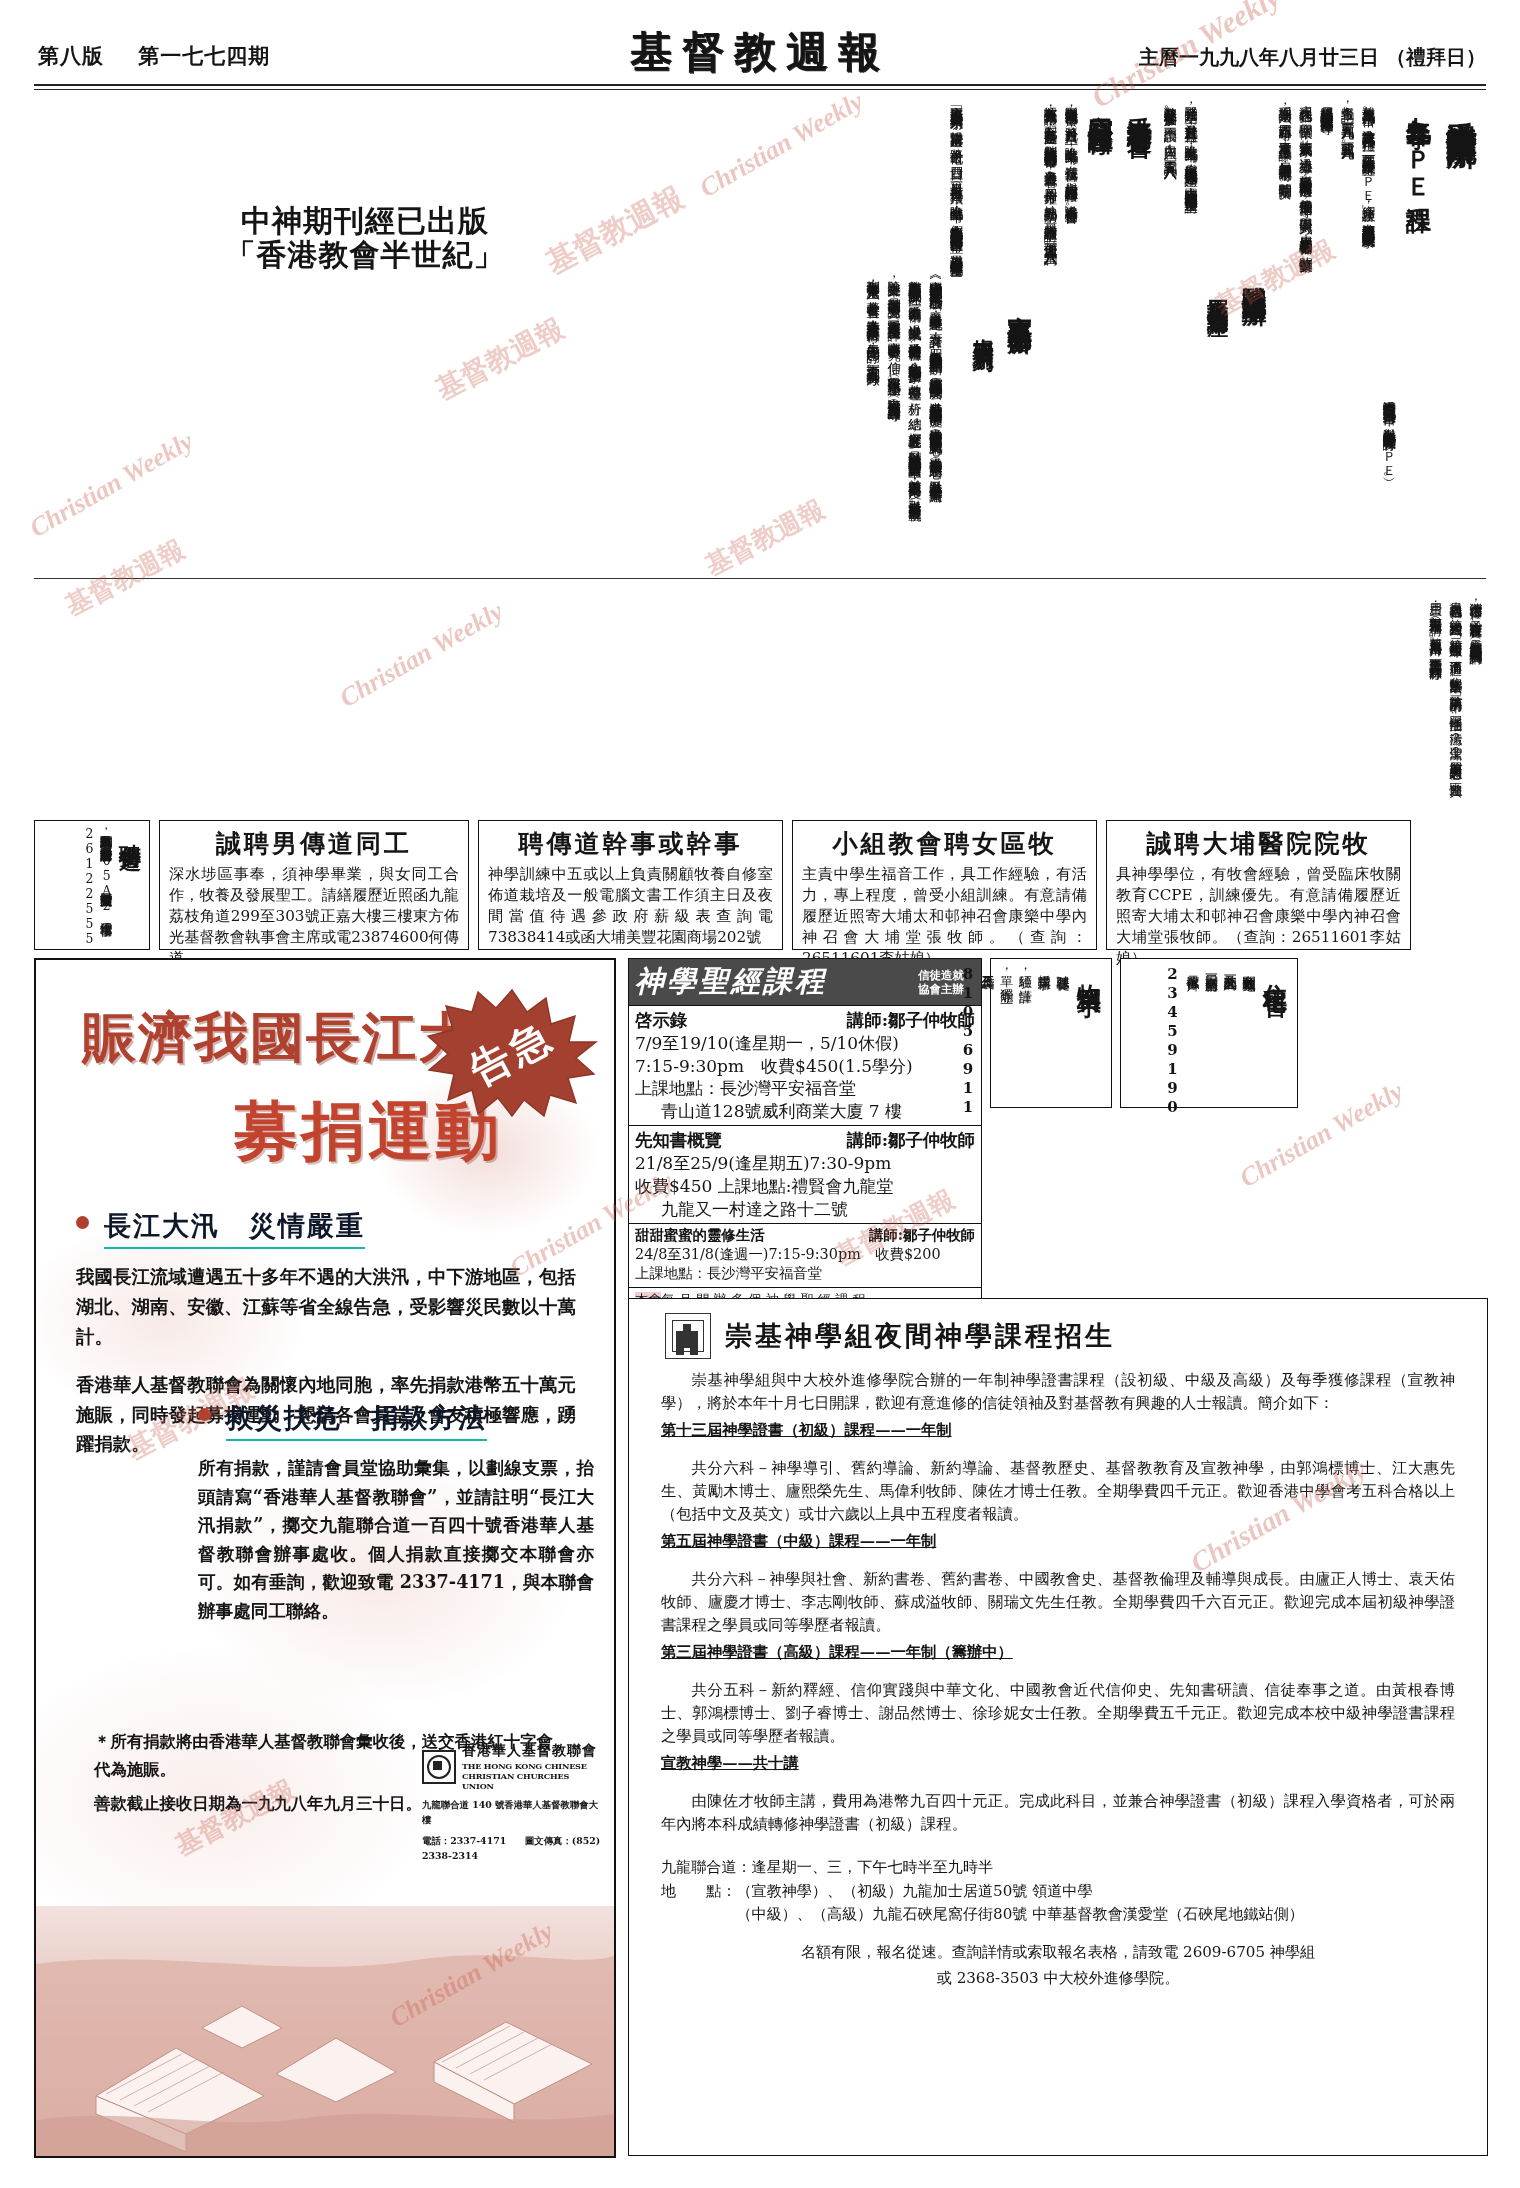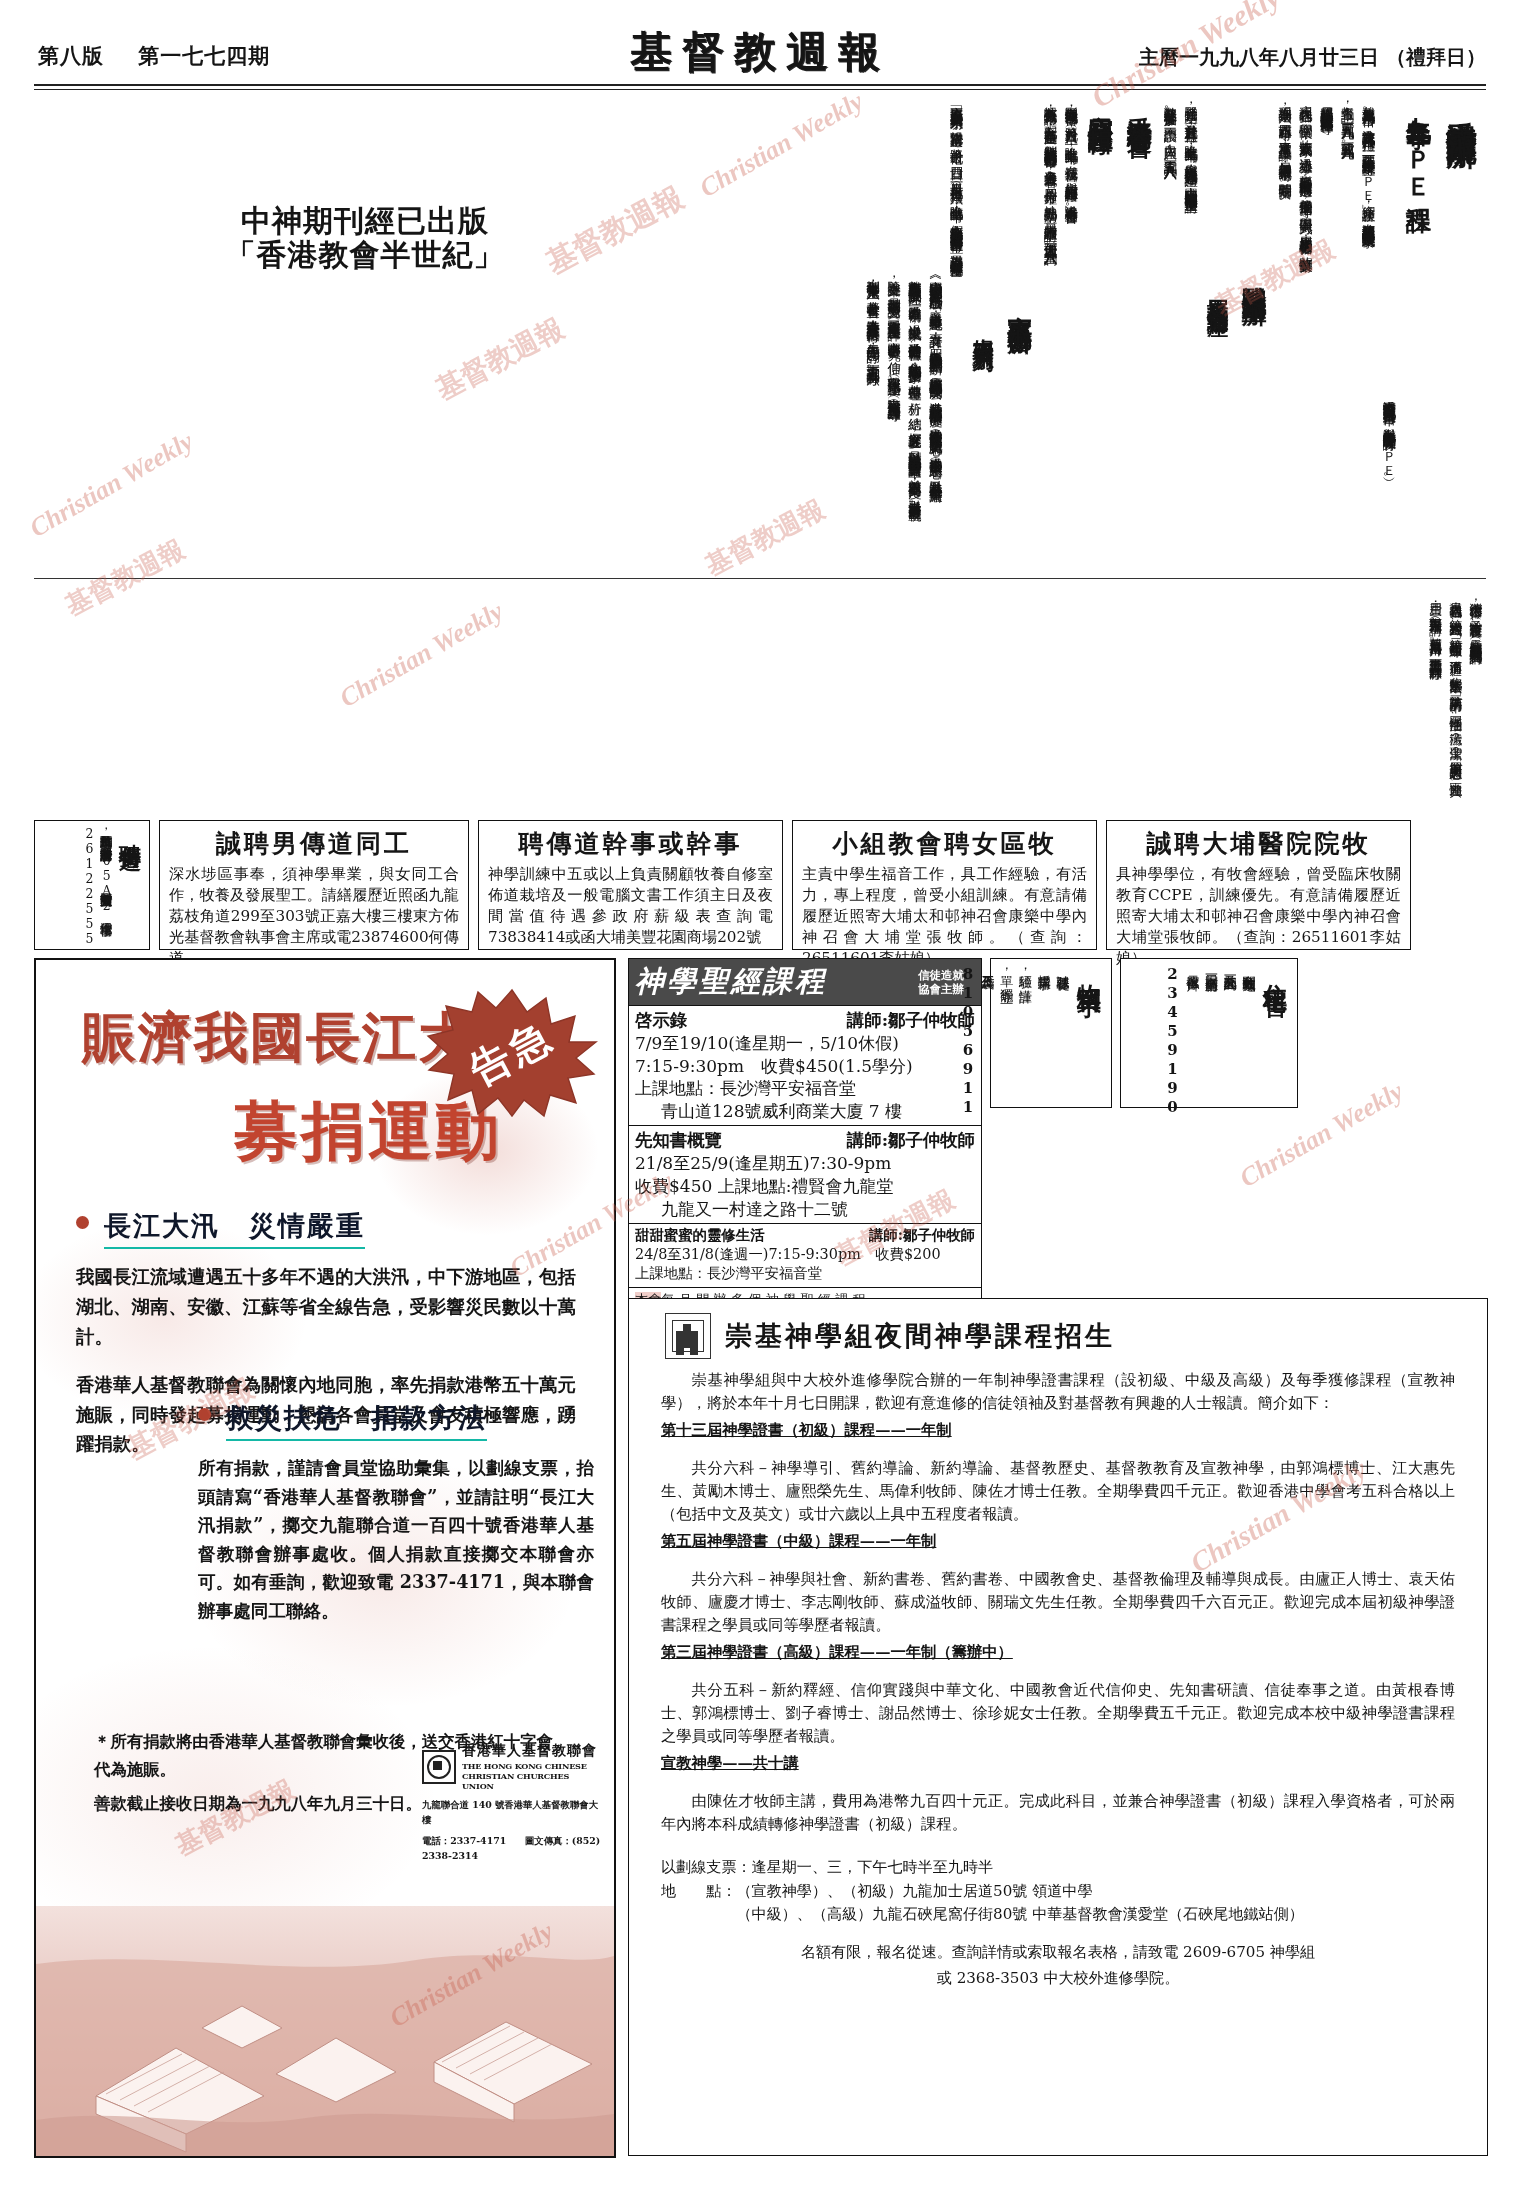--- a/index.html
+++ b/index.html
@@ -441,21 +441,21 @@
 
       <p class="sem-h u">第三屆神學證書（高級）課程——一年制（籌辦中）</p>
       <p class="sem-i">共分五科－新約釋經、信仰實踐與中華文化、中國教會近代信仰史、先知書研讀、信徒奉事之道。由黃根春博士、郭鴻標博士、劉子睿博士、謝品然博士、徐珍妮女士任教。全期學費五千元正。歡迎完成本校中級神學證書課程之學員或同等學歷者報讀。</p>
 
       <p class="sem-h u">宣教神學——共十講</p>
       <p class="sem-i">由陳佐才牧師主講，費用為港幣九百四十元正。完成此科目，並兼合神學證書（初級）課程入學資格者，可於兩年內將本科成績轉修神學證書（初級）課程。</p>
     </div>
 
     <div class="sem-foot" style="margin-top:14px;">
       <div class="ln">
-        <span class="lb">以劃線支票：</span>
+        <span class="lb">九龍聯合道：</span>
         <span class="lv">逢星期一、三，下午七時半至九時半</span>
       </div>
       <div class="ln">
         <span class="lb">地　　點：</span>
         <span class="lv">
           <div>（宣教神學）、（初級）九龍加士居道50號 領道中學</div>
           <div>（中級）、（高級）九龍石硤尾窩仔街80號 中華基督教會漢愛堂（石硤尾地鐵站側）</div>
         </span>
       </div>
     </div>

